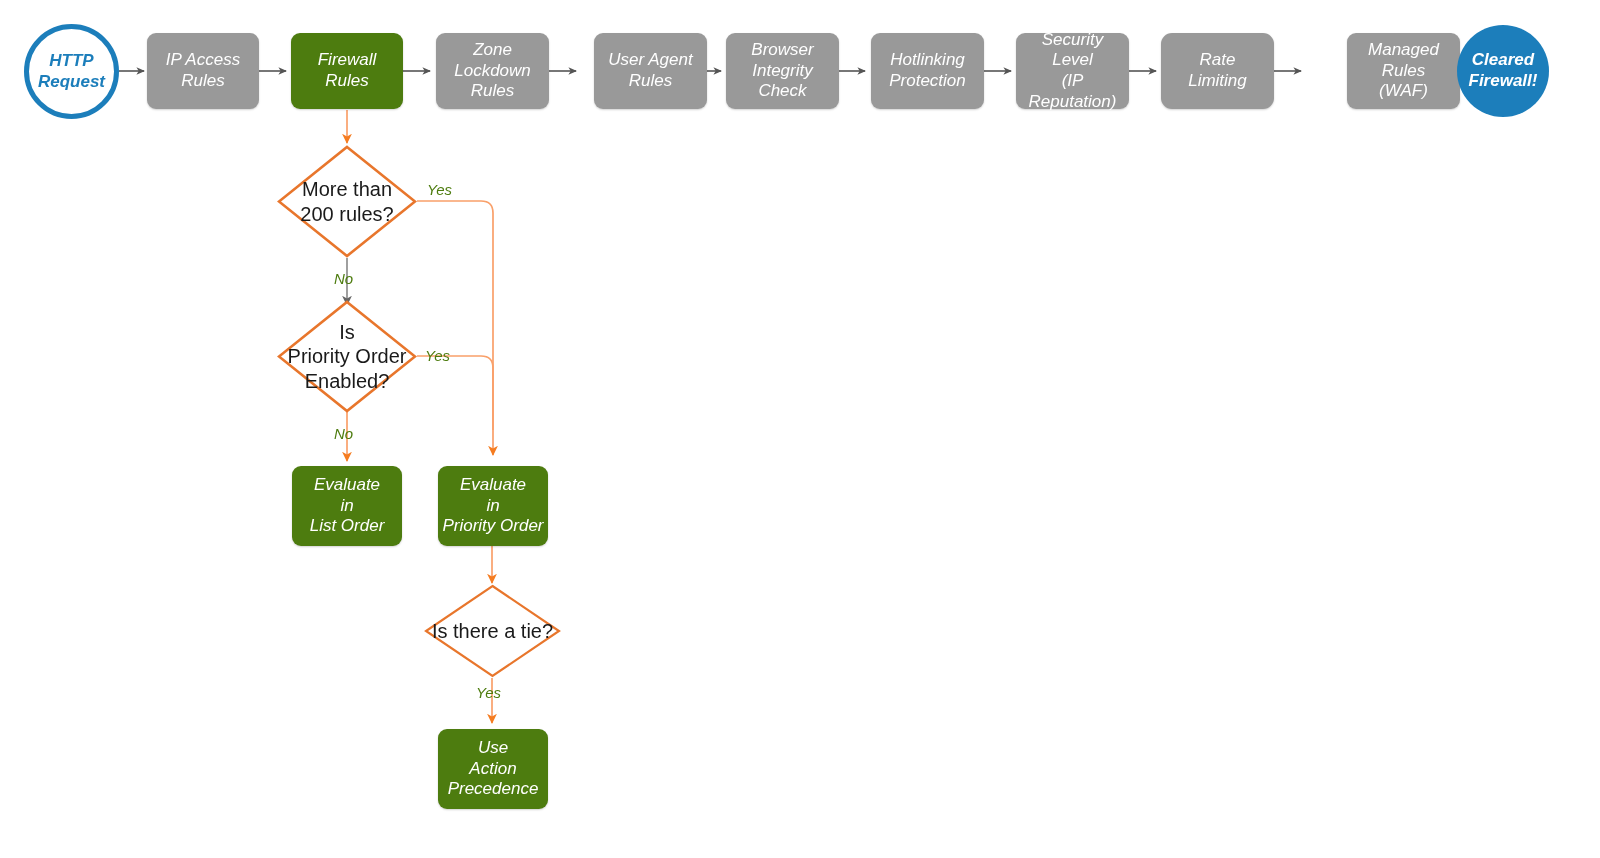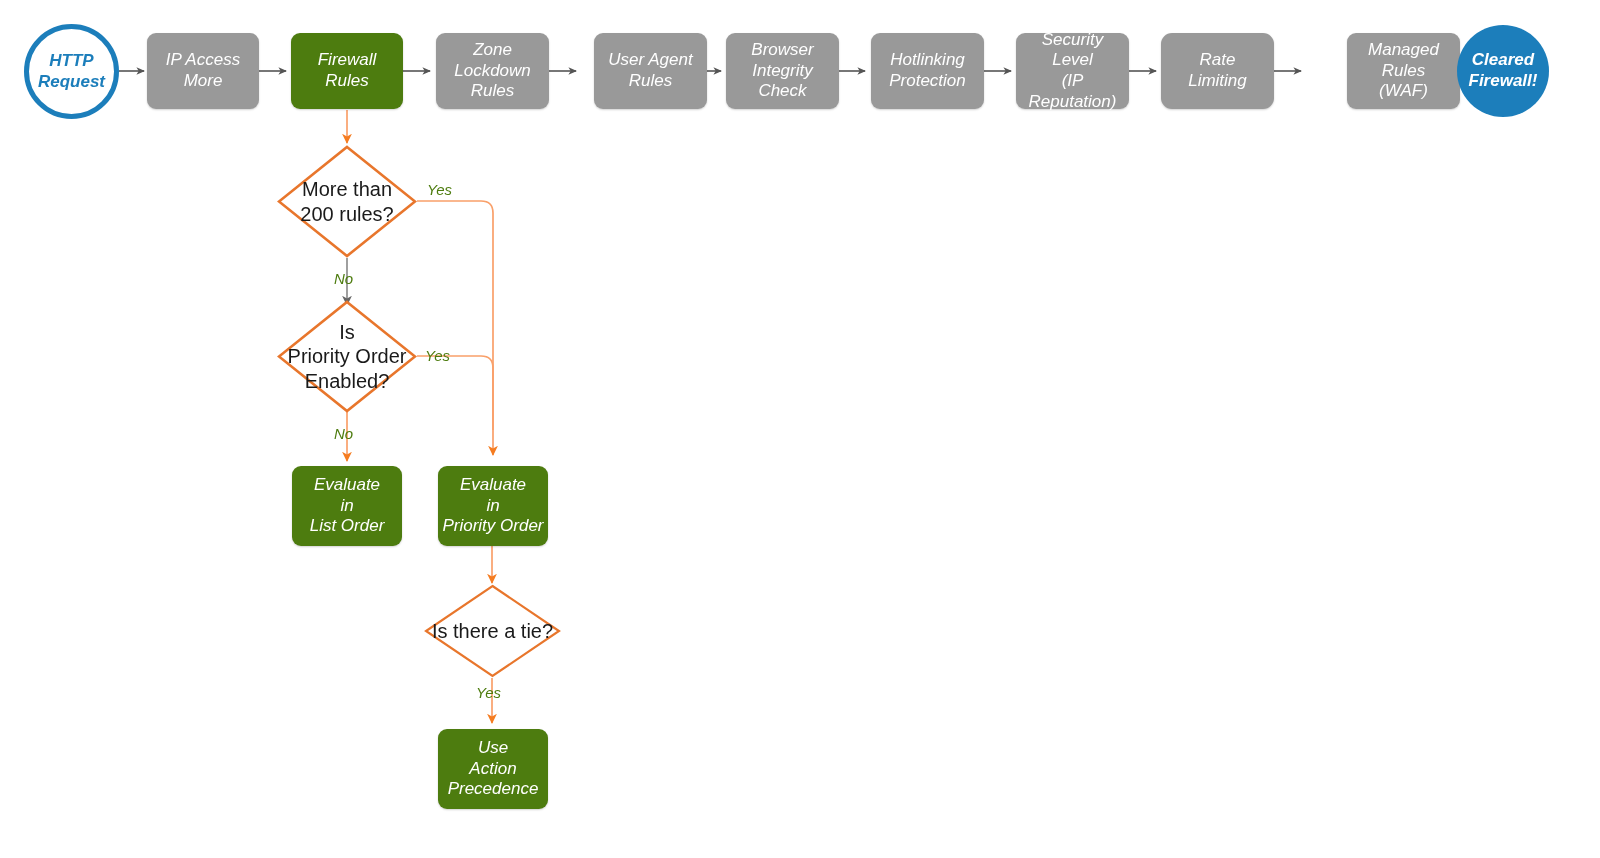--- a/index.html
+++ b/index.html
@@ -139,21 +139,21 @@
     <path d="M492,678 L492,723" stroke="#F9A06A" stroke-width="1.7" fill="none" marker-end="url(#ah-orange)"></path>
   </svg>
 
   <div class="node terminator term-start" style="left:24px; top:24px; width:95px; height:95px;">
     <span>HTTP
 Request</span>
   </div>
 
   <div class="node process gray" style="left:147px; top:33px; width:112px; height:76px;">
     <span>IP Access
-More</span>
+Rules</span>
   </div>
 
   <div class="node process orange" style="left:291px; top:33px; width:112px; height:76px;">
     <span>Firewall
 Rules</span>
   </div>
 
   <div class="node process gray" style="left:436px; top:33px; width:113px; height:76px;">
     <span>Zone
 Lockdown

